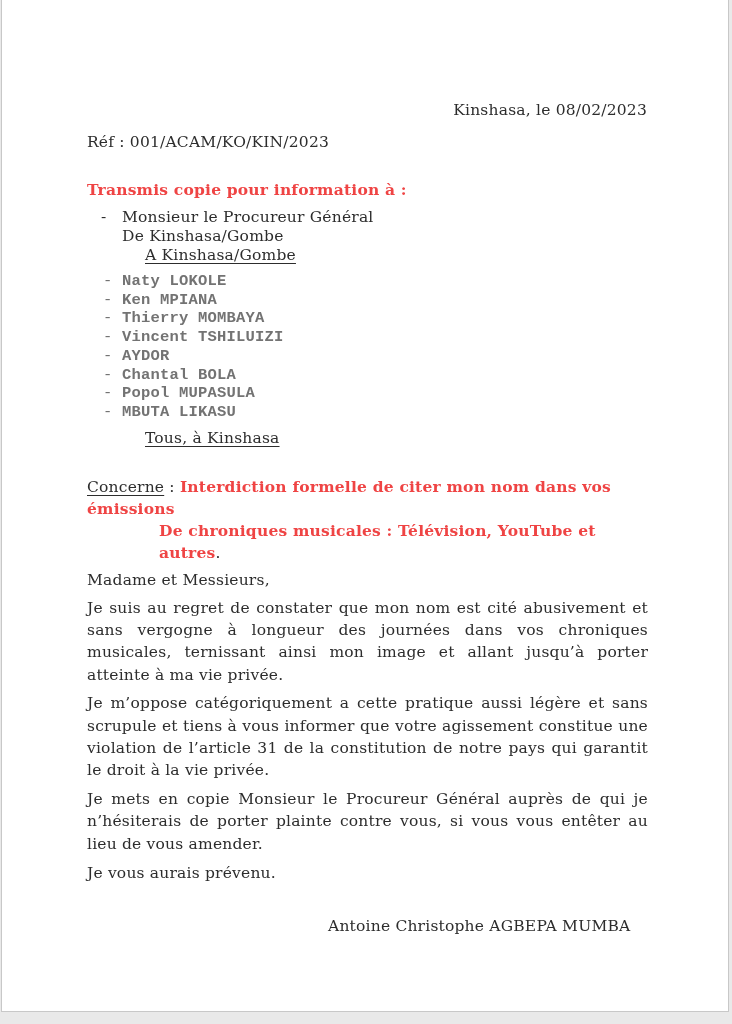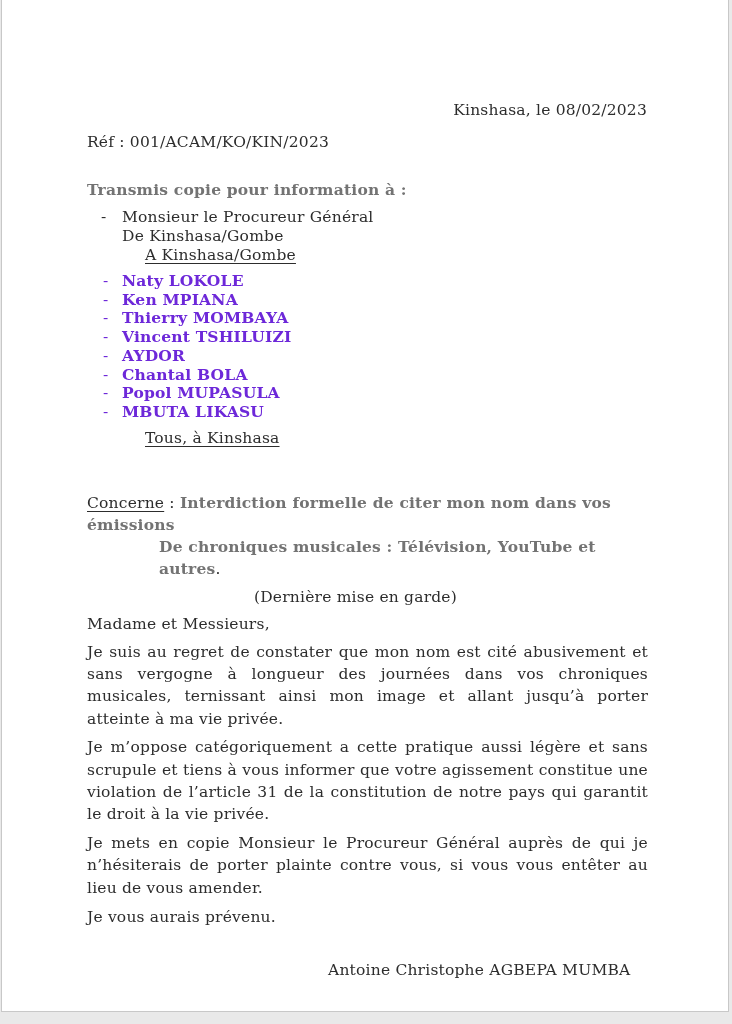--- a/index.html
+++ b/index.html
@@ -25,21 +25,21 @@
     border-left: 1px solid #c8c8c8;
     border-right: 1px solid #c8c8c8;
     border-bottom: 1px solid #c8c8c8;
     padding: 99px 80px 0 85px;
     color: #2d2d2d;
     font-size: 15.5px;
     line-height: 22px;
     letter-spacing: 0.2px;
     overflow: hidden;
   }
-  .bold { font-weight: bold; color: #737373; }
+  .bold { font-weight: bold; color: #ef4444; }
   .u {
     text-decoration: underline;
     text-underline-offset: 3px;
   }
   .date-line {
     text-align: right;
     padding-right: 1px;
   }
   .ref-line { margin-top: 10px; }
   .h-transmis { margin-top: 26px; }
@@ -63,35 +63,36 @@
   .names-list {
     margin: 7px 0 0 0;
     padding: 0;
     list-style: none;
   }
   .name-item {
     position: relative;
     padding-left: 35px;
     line-height: 18.7px;
     font-weight: bold;
-    color: #6d28d9;
+    color: #737373;
+    font-family: Liberation Mono, monospace;
   }
   .name-item::before {
     content: "-";
     position: absolute;
     left: 16px;
     top: 0;
     font-weight: normal;
   }
   .all-line {
     margin-top: 7px;
     margin-left: 58px;
     line-height: 19px;
   }
-  .subject-line { margin-top: 44px; }
+  .subject-line { margin-top: 28px; }
   .subject-line2 { margin-left: 72px; }
   .subject-note { margin-top: 6px; margin-left: 167px; }
   .salutation { margin-top: 5px; }
   .para {
     margin: 6px 0 0 0;
     text-align: justify;
     line-height: 22.4px;
   }
   .closing { margin-top: 7px; }
   .sig-block {
@@ -138,21 +139,20 @@
     </ul>
 
     <div class="all-line u">Tous, à Kinshasa</div>
 
     <div class="subject-line">
       <span class="u">Concerne</span><span> : </span><span class="bold">Interdiction formelle de citer mon nom dans vos émissions</span>
     </div>
     <div class="subject-line2">
       <span class="bold">De chroniques musicales : Télévision, YouTube et autres</span><span>.</span>
     </div>
-    <div class="subject-note">(Dernière mise en garde)</div>
 
     <div class="salutation">Madame et Messieurs,</div>
 
     <p class="para">Je suis au regret de constater que mon nom est cité abusivement et sans vergogne à longueur des journées dans vos chroniques musicales, ternissant ainsi mon image et allant jusqu’à porter atteinte à ma vie privée.</p>
     <p class="para">Je m’oppose catégoriquement a cette pratique aussi légère et sans scrupule et tiens à vous informer que votre agissement constitue une violation de l’article 31 de la constitution de notre pays qui garantit le droit à la vie privée.</p>
     <p class="para">Je mets en copie Monsieur le Procureur Général auprès de qui je n’hésiterais de porter plainte contre vous, si vous vous entêter au lieu de vous amender.</p>
 
     <div class="closing">Je vous aurais prévenu.</div>
 
     <div class="sig-block">

